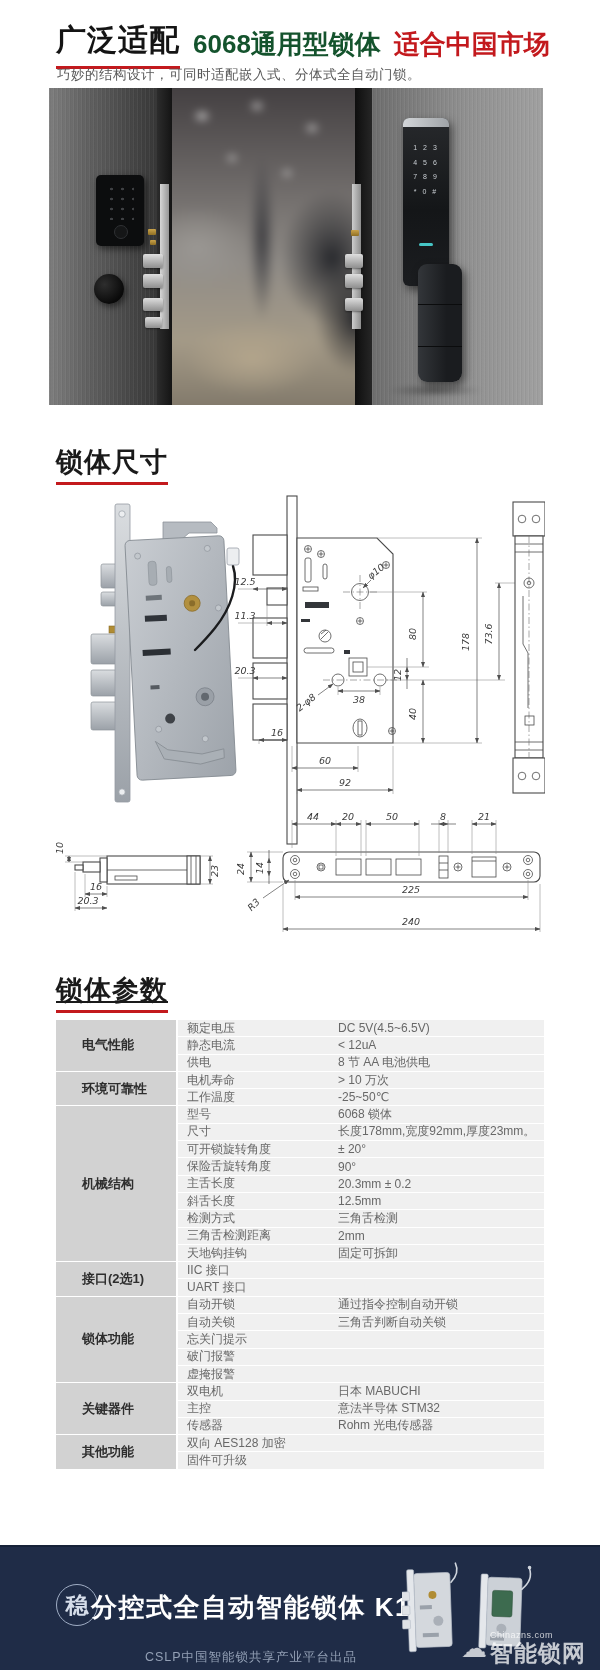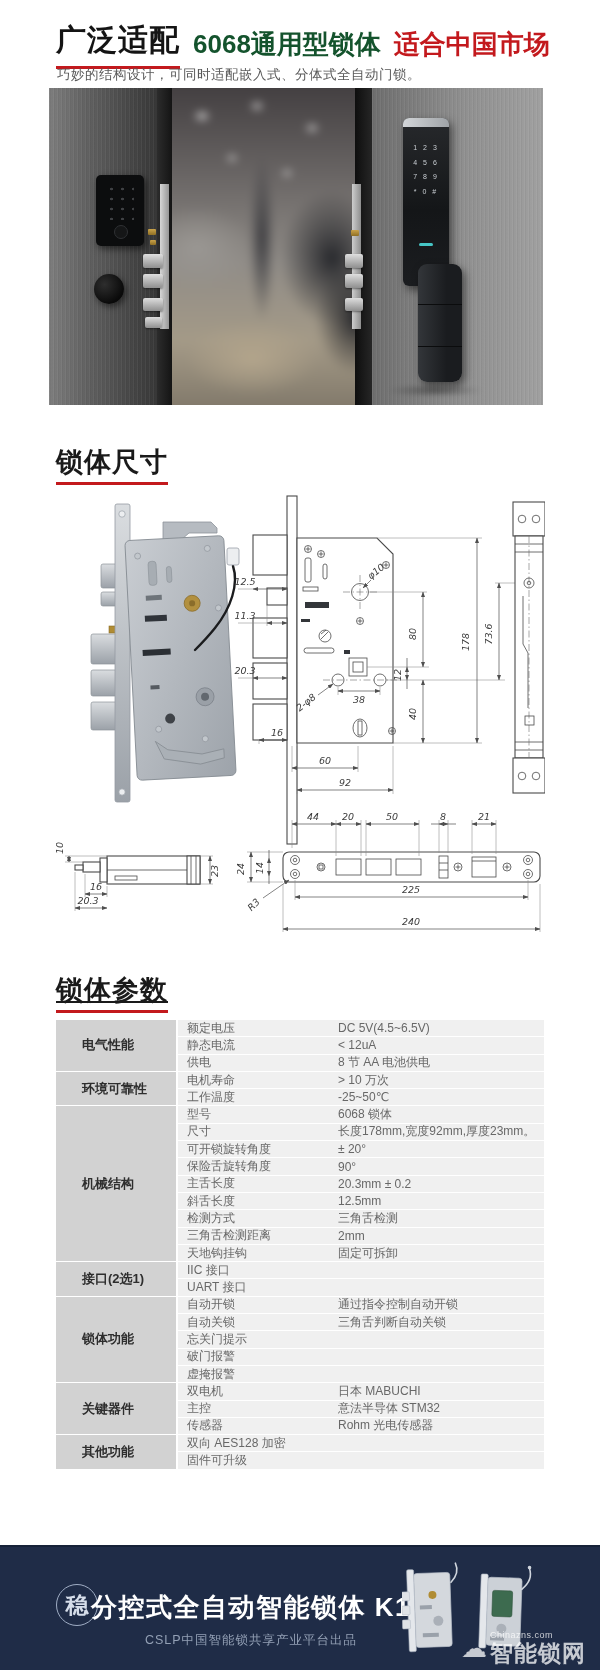--- a/index.html
+++ b/index.html
@@ -87,21 +87,21 @@
   .trow:last-child{margin-bottom:0;}
   .tattr{width:160px;padding-left:9px;box-sizing:border-box;white-space:nowrap;}
   .tval{flex:1;white-space:nowrap;}
 
   
   .footer{position:absolute;left:0;top:1545px;width:600px;height:125px;background:#1f2c47;border-top:2px solid #162238;box-sizing:border-box;}
   .f-badge{position:absolute;left:56px;top:37px;width:40px;height:40px;border-radius:50%;border:1px solid #9fadc4;
       color:#d5dde9;font-size:23px;font-weight:bold;display:flex;align-items:center;justify-content:center;}
   .f-text{position:absolute;left:112px;top:43px;width:278px;display:flex;flex-direction:column;align-items:center;}
   .f-title{font-size:26px;font-weight:800;color:#ffffff;letter-spacing:1.5px;white-space:nowrap;}
-  .f-sub{margin-top:7px;font-size:12.5px;color:#93a0b5;letter-spacing:1px;white-space:nowrap;}
+  .f-sub{margin-top:24px;font-size:12.5px;color:#93a0b5;letter-spacing:1px;white-space:nowrap;}
   .f-locks{position:absolute;left:402px;top:14px;}
   .f-mark{position:absolute;right:14px;bottom:5px;display:flex;align-items:center;gap:3px;color:rgba(255,255,255,.75);}
   .f-cloud{font-size:26px;line-height:26px;}
   .f-mark-col{display:flex;flex-direction:column;line-height:1.05;}
   .f-mark-small{font-size:9px;letter-spacing:.5px;}
   .f-mark-big{font-size:23px;font-weight:bold;letter-spacing:1px;}
 </style>
 </head>
 <body>
 

